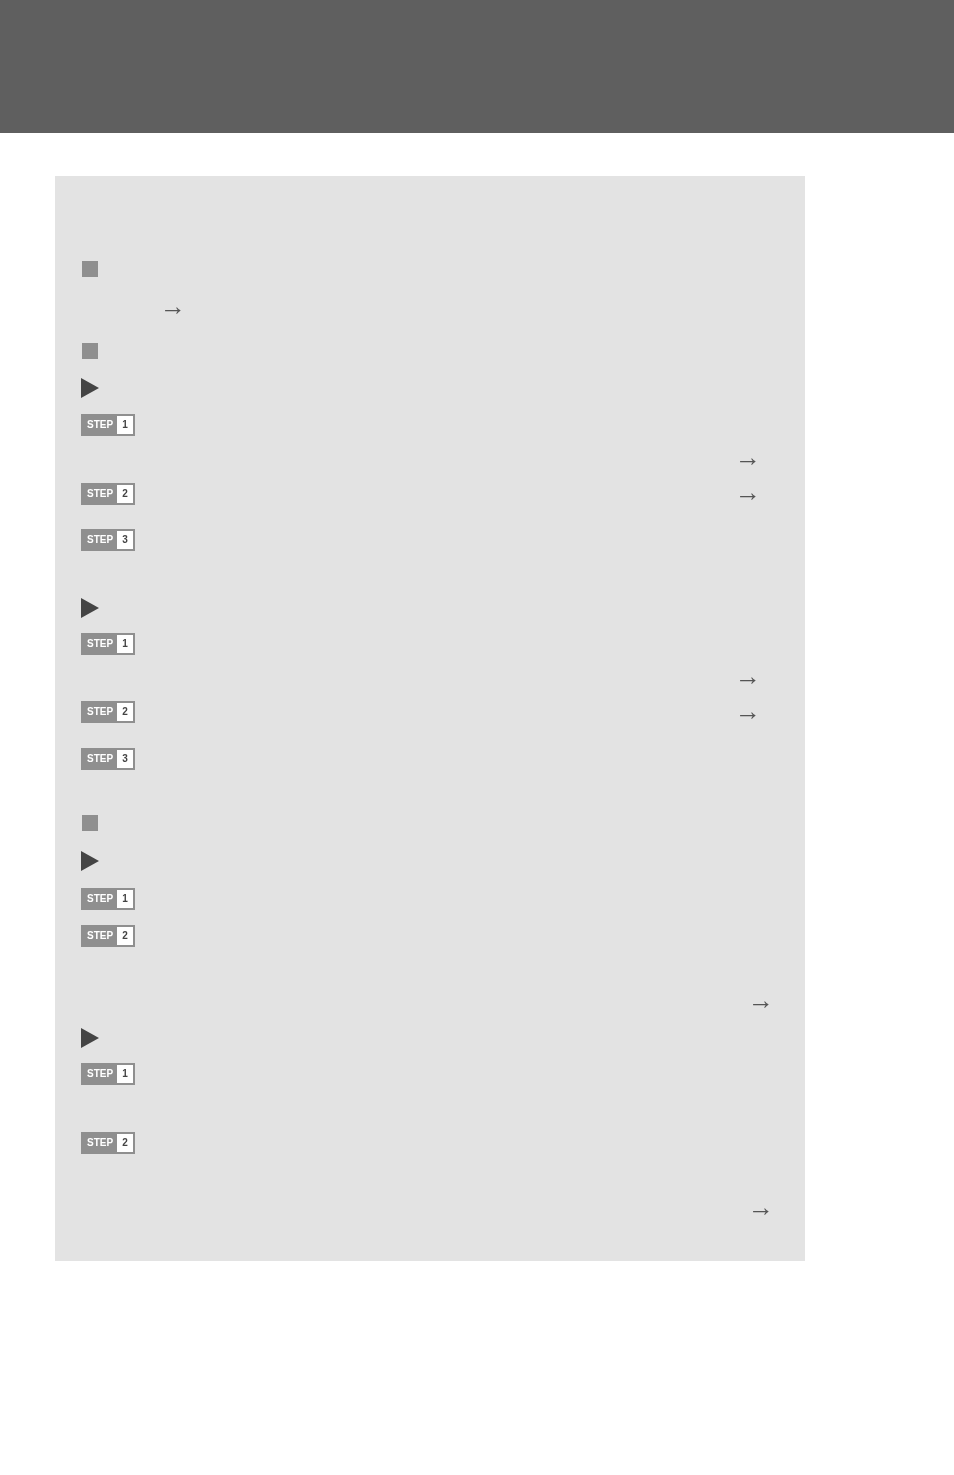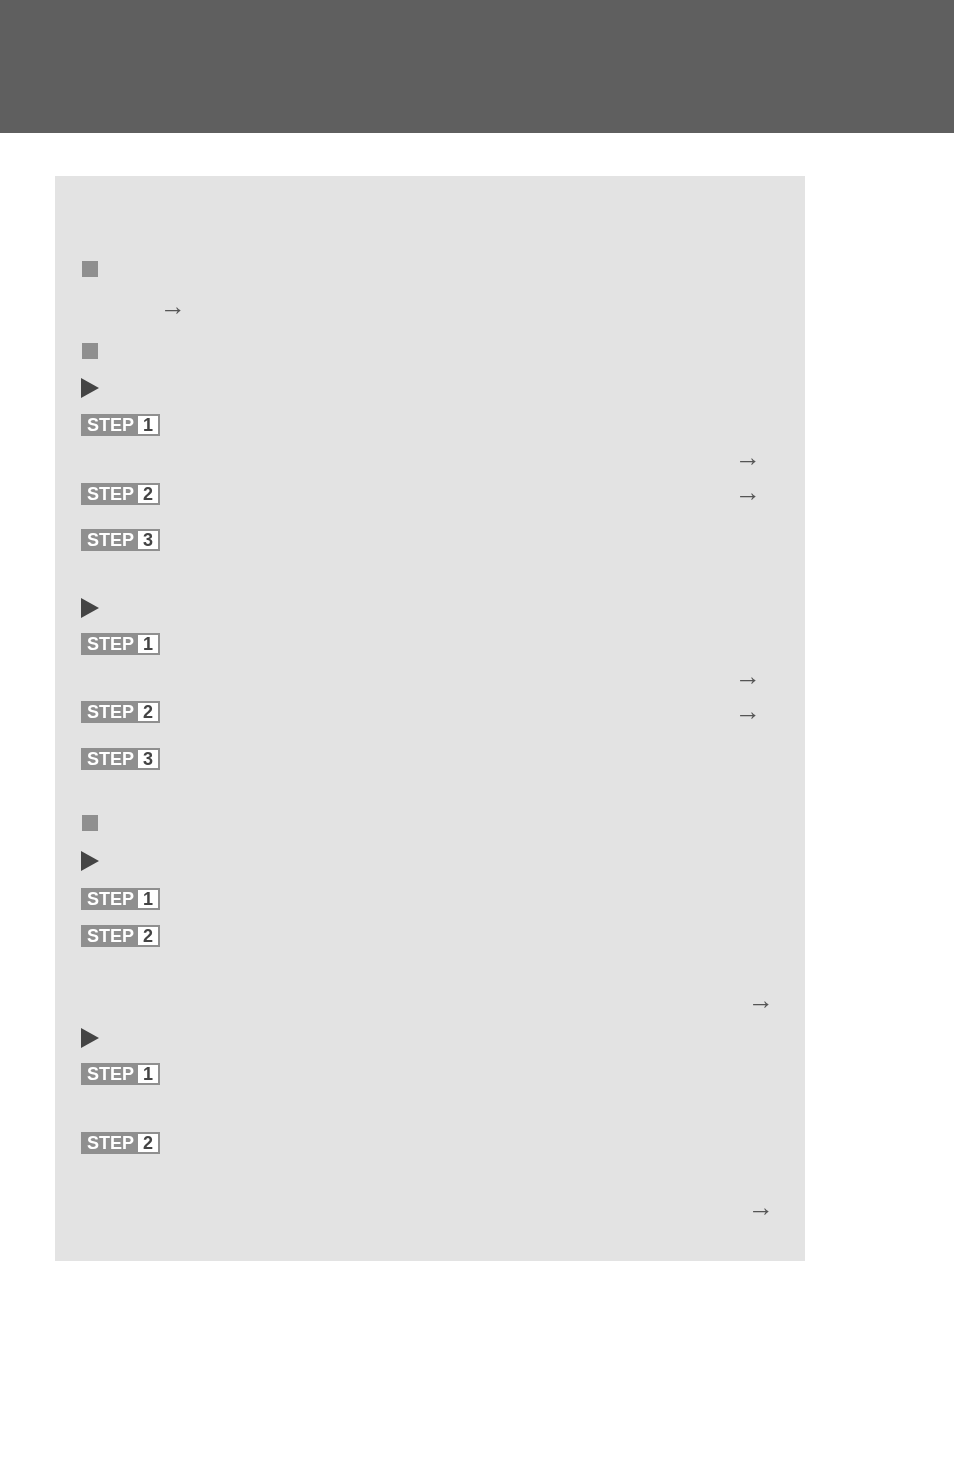--- a/index.html
+++ b/index.html
@@ -42,21 +42,21 @@
     border-top: 10px solid transparent;
     border-bottom: 10px solid transparent;
   }
   
   .step {
     position: absolute;
     display: inline-flex;
     border: 2px solid #8f8f8f;
     height: 22px;
     box-sizing: border-box;
-    font-size: 18px;
+    font-size: 10px;
     line-height: 18px;
     font-weight: bold;
   }
   .step .lbl {
     background: #8f8f8f;
     color: #fff;
     padding: 0 4px;
   }
   .step .num {
     background: #fff;

